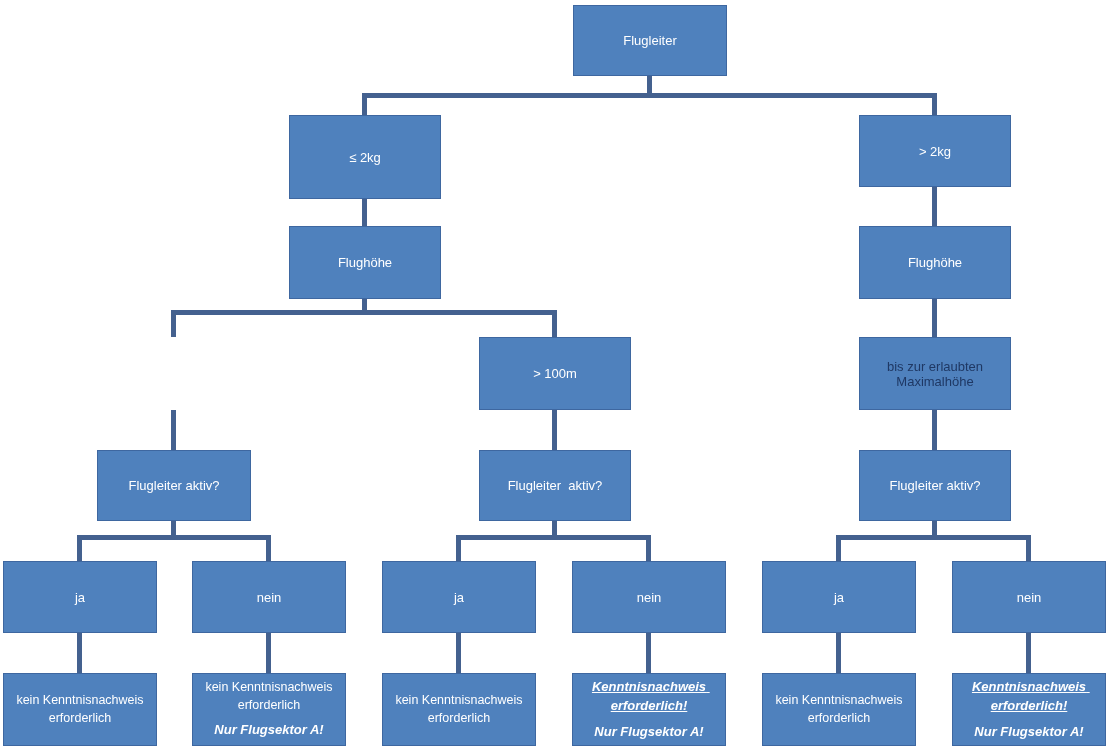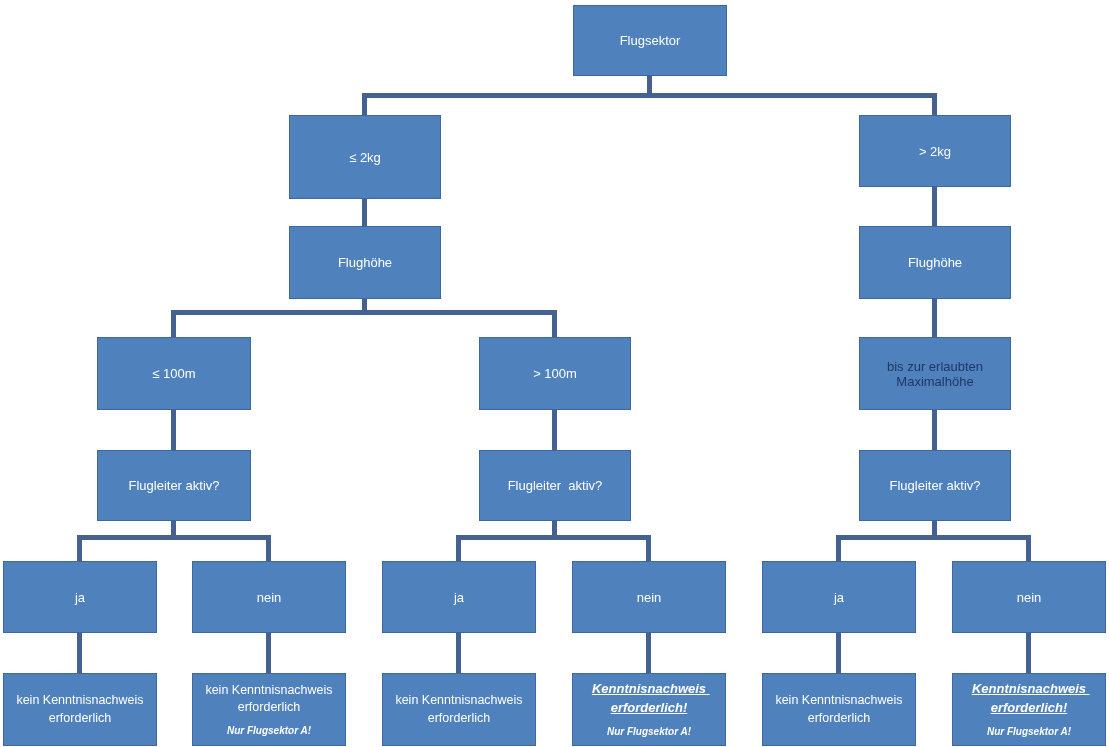--- a/index.html
+++ b/index.html
@@ -12,21 +12,21 @@
     background:var(--box-fill,#4f81bd);
     border:1px solid var(--box-border,#3e67a0);
     color:var(--text-light,#ffffff);
     display:flex;align-items:center;justify-content:center;
     text-align:center;font-size:13px;white-space:pre-wrap;
   }
   .node .lbl{padding:2px 9px;}
   .node.dark{color:var(--text-dark,#1f3864);}
   .leaf{font-size:12.5px;line-height:1.4;}
   .em{font-weight:bold;font-style:italic;font-size:13px;line-height:1.45;text-decoration:underline;}
-  .note{display:block;font-weight:bold;font-style:italic;font-size:10px;margin-top:7px;}
+  .note{display:block;font-weight:bold;font-style:italic;font-size:13px;margin-top:7px;}
   .line{position:absolute;background:var(--connector,#44618f);}
 </style>
 </head>
 <body>
 
 <div id="canvas">
 
   <div class="line" style="left:647px;top:76px;width:5px;height:19px"></div>
   <div class="line" style="left:362px;top:93px;width:575px;height:5px"></div>
   <div class="line" style="left:362px;top:93px;width:5px;height:22px"></div>
@@ -54,40 +54,37 @@
   <div class="line" style="left:836px;top:535px;width:5px;height:26px"></div>
   <div class="line" style="left:1026px;top:535px;width:5px;height:26px"></div>
   <div class="line" style="left:77px;top:633px;width:5px;height:40px"></div>
   <div class="line" style="left:266px;top:633px;width:5px;height:40px"></div>
   <div class="line" style="left:456px;top:633px;width:5px;height:40px"></div>
   <div class="line" style="left:646px;top:633px;width:5px;height:40px"></div>
   <div class="line" style="left:836px;top:633px;width:5px;height:40px"></div>
   <div class="line" style="left:1026px;top:633px;width:5px;height:40px"></div>
 
   <div class="node" style="left:573px;top:5px;width:154px;height:71px">
-    <span class="lbl">Flugsektor</span>
+    <span class="lbl">Flugleiter</span>
   </div>
 
   <div class="node" style="left:289px;top:115px;width:152px;height:84px">
     <span class="lbl">≤ 2kg</span>
   </div>
   <div class="node" style="left:859px;top:115px;width:152px;height:72px">
     <span class="lbl">&gt; 2kg</span>
   </div>
 
   <div class="node" style="left:289px;top:226px;width:152px;height:73px">
     <span class="lbl">Flughöhe</span>
   </div>
   <div class="node" style="left:859px;top:226px;width:152px;height:73px">
     <span class="lbl">Flughöhe</span>
   </div>
 
-  <div class="node" style="left:97px;top:337px;width:154px;height:73px">
-    <span class="lbl">≤ 100m</span>
-  </div>
   <div class="node" style="left:479px;top:337px;width:152px;height:73px">
     <span class="lbl">&gt; 100m</span>
   </div>
   <div class="node dark" style="left:859px;top:337px;width:152px;height:73px">
     <span class="lbl">bis zur erlaubten Maximalhöhe</span>
   </div>
 
   <div class="node" style="left:97px;top:450px;width:154px;height:71px">
     <span class="lbl">Flugleiter aktiv?</span>
   </div>

